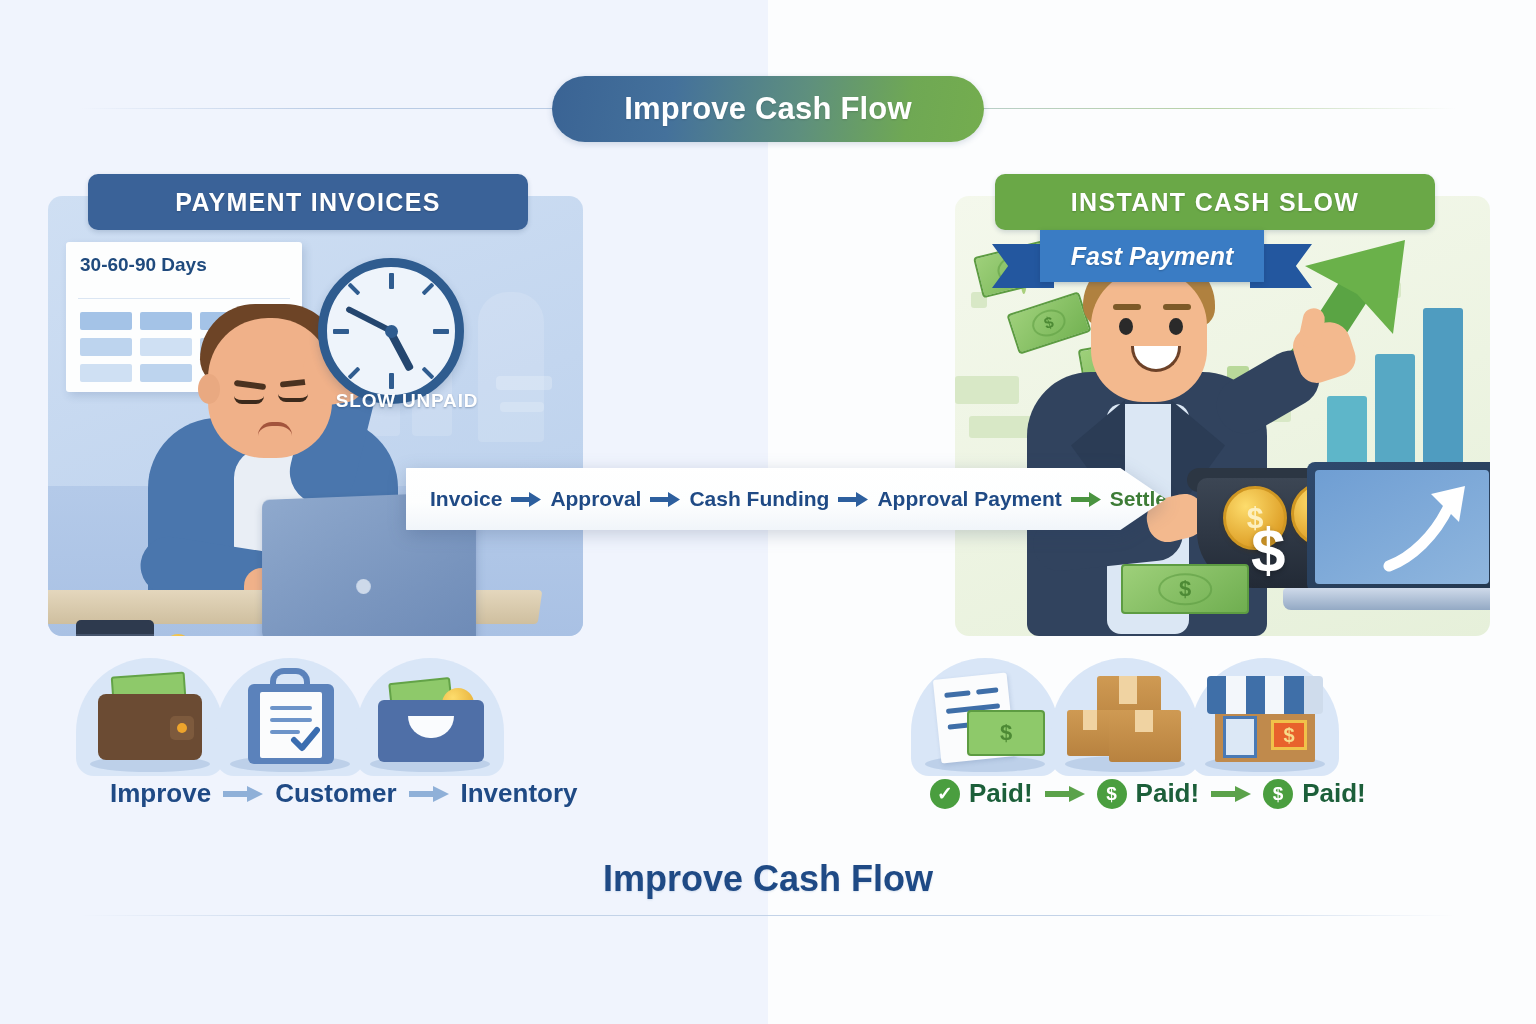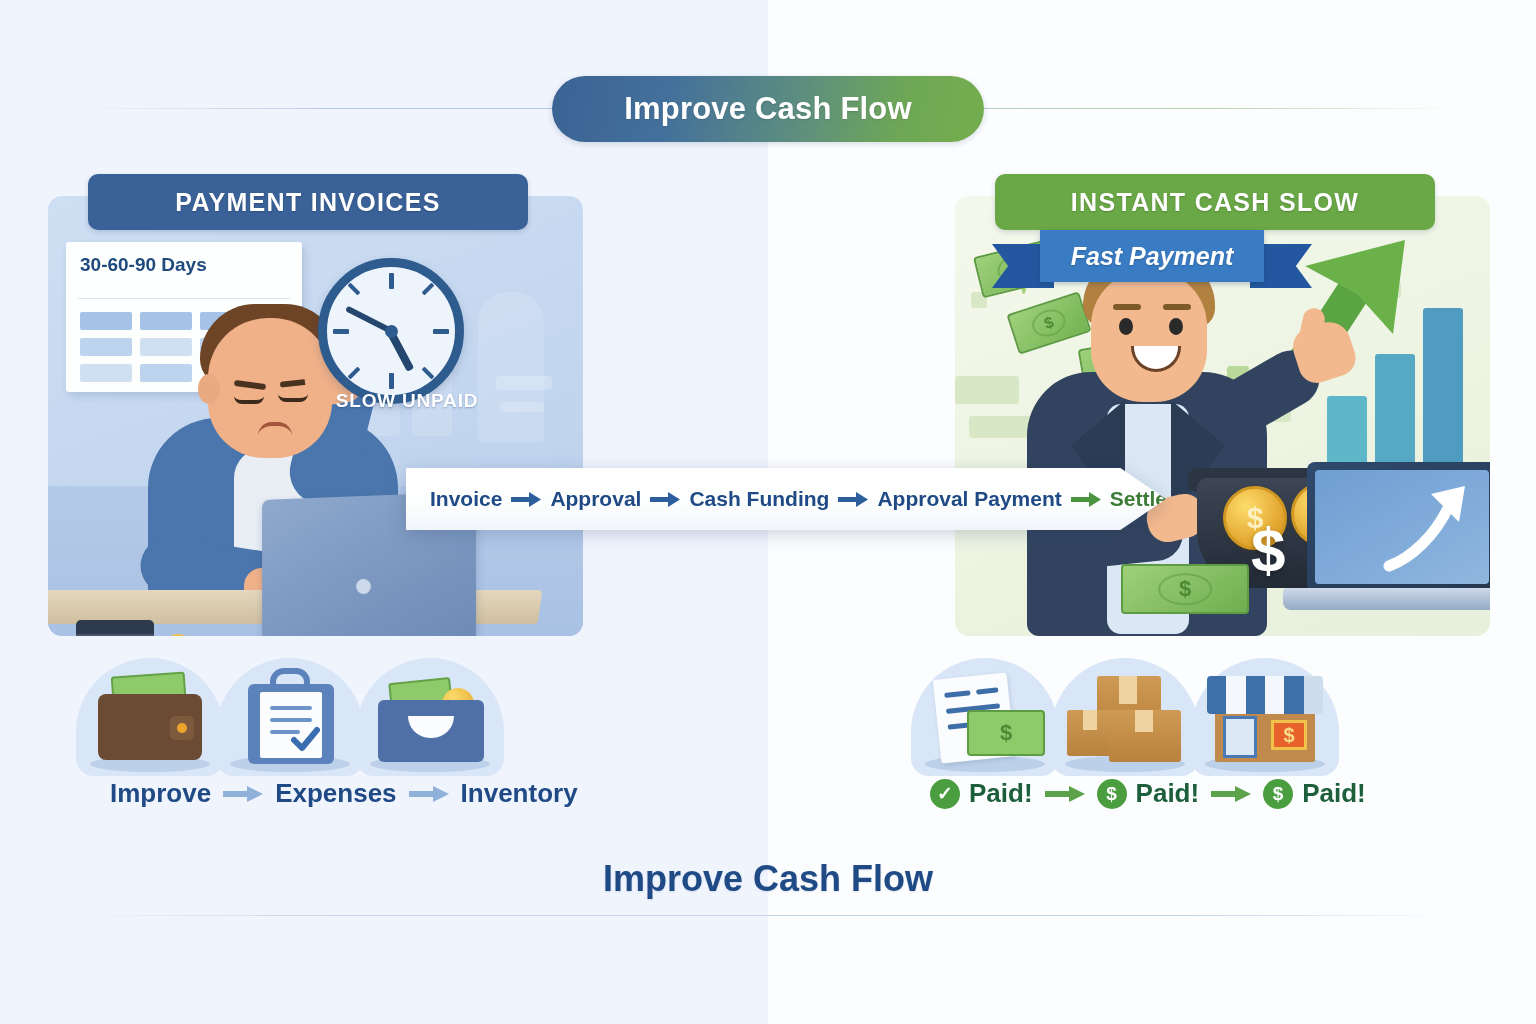--- a/index.html
+++ b/index.html
@@ -593,21 +593,21 @@
       <div class="cc-coin"></div>
       <div class="cardcase"></div>
     </div>
   </div>
 
   <div class="label-row" style="left:110px;top:778px;">
     <span class="label-item">Improve</span>
     <svg class="label-arw-b" viewBox="0 0 40 16">
       <path d="M0 5 H24 V0 L40 8 L24 16 V11 H0 Z" fill="#8fb0d8"></path>
     </svg>
-    <span class="label-item">Expenses</span>
+    <span class="label-item">Customer</span>
     <svg class="label-arw-b" viewBox="0 0 40 16">
       <path d="M0 5 H24 V0 L40 8 L24 16 V11 H0 Z" fill="#8fb0d8"></path>
     </svg>
     <span class="label-item">Inventory</span>
   </div>
 
   <div class="icon-row" style="left:915px;top:658px;">
     <div class="icon-blob">
       <div class="blob-shadow"></div>
       <div class="doc-ic">

